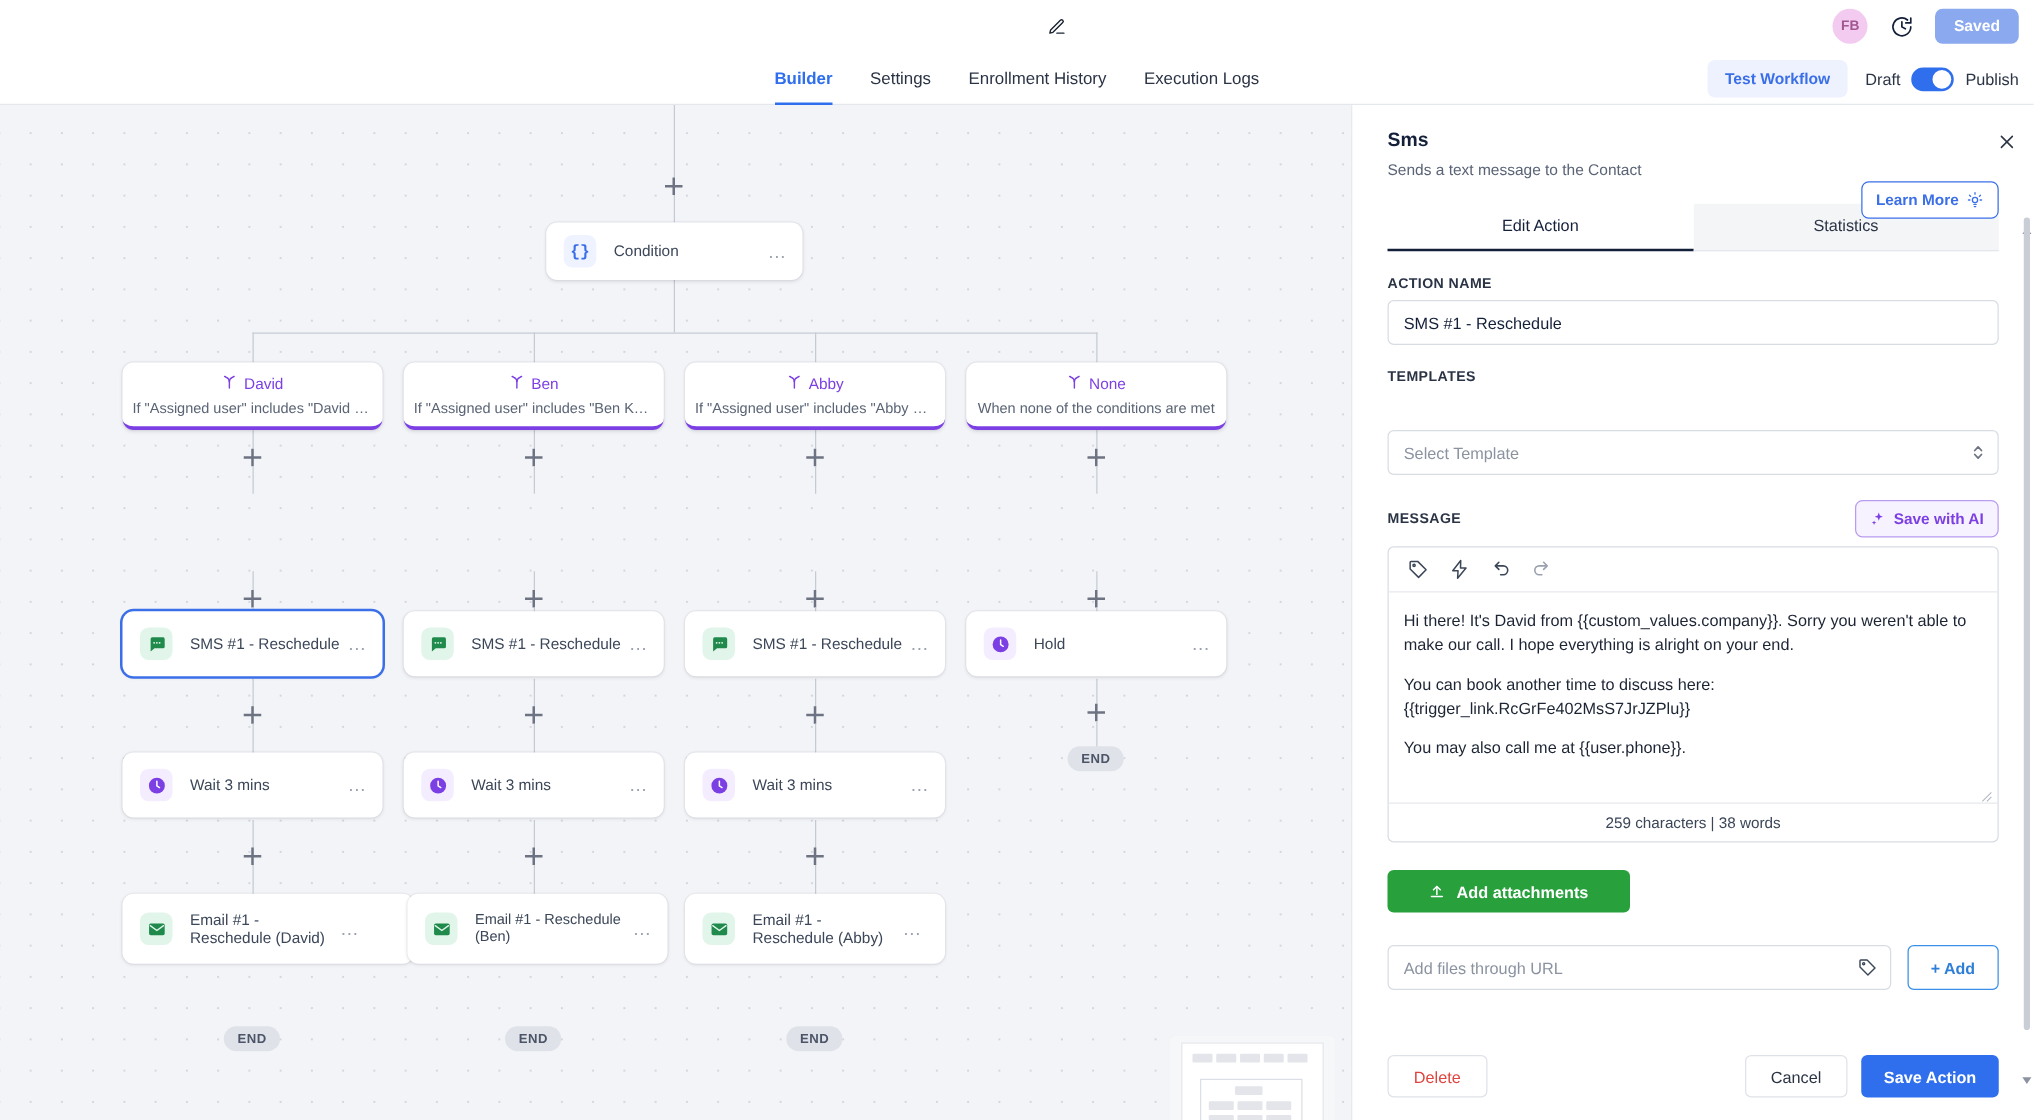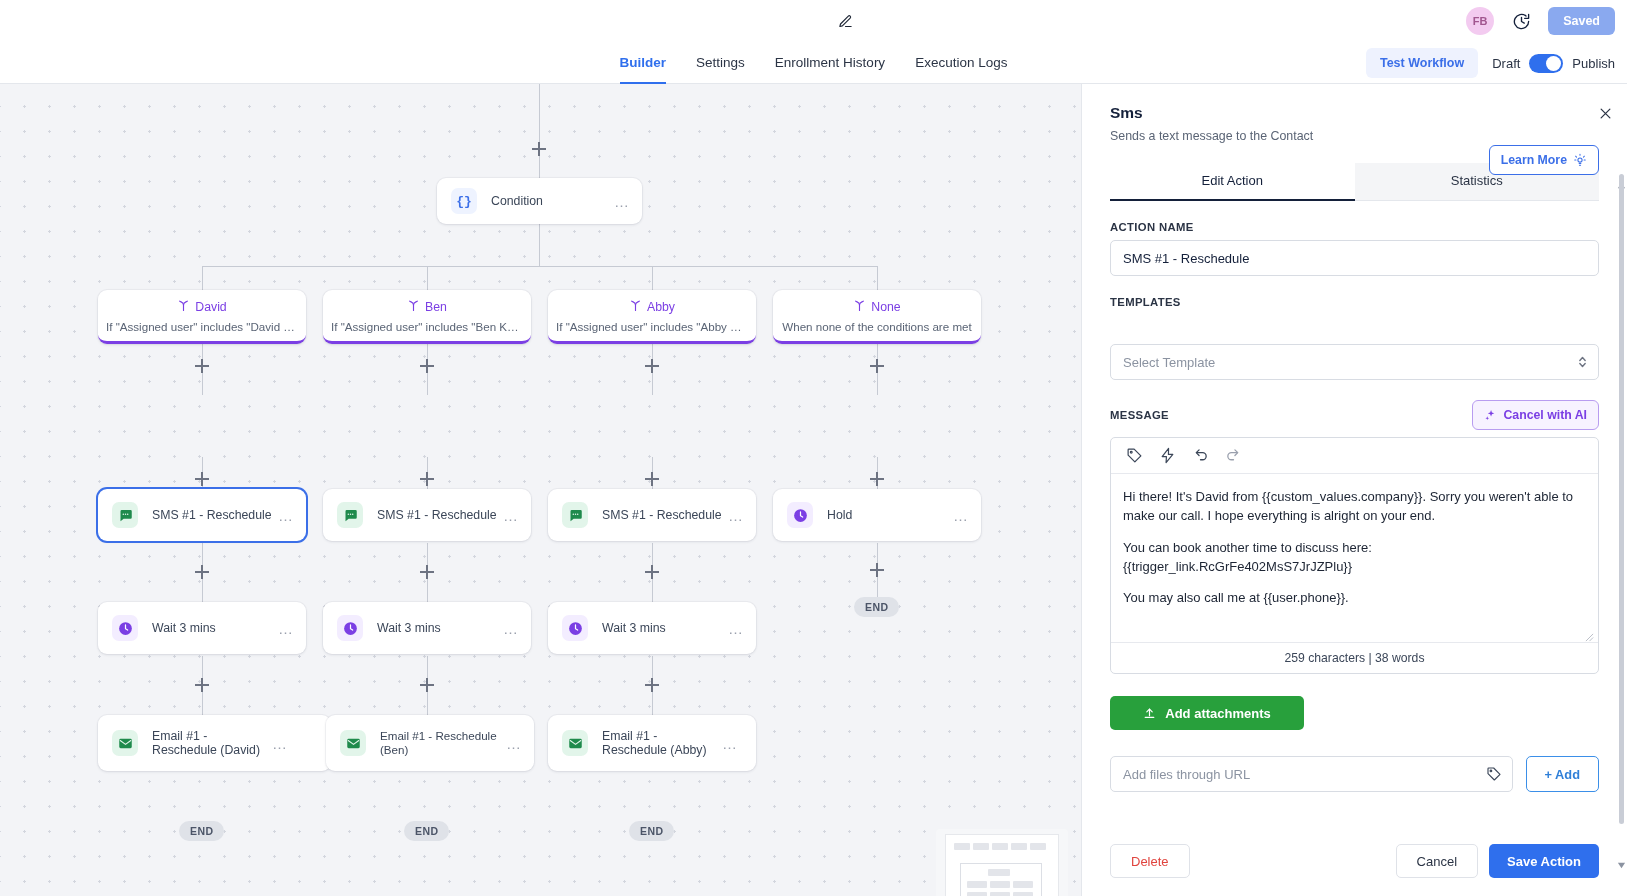--- a/index.html
+++ b/index.html
@@ -627,21 +627,21 @@
 
       <div class="field-label msg-row" style="margin-bottom:0">
         <span>MESSAGE</span>
         <button class="write-ai">
           <span style="display:flex">
             <svg width="13" height="13" viewBox="0 0 24 24" fill="#7b3fe4">
                 <path d="M13 2 14.6 6.4 19 8l-4.4 1.6L13 14l-1.6-4.4L7 8l4.4-1.6Z"></path>
                 <path d="M6 13.5 6.9 16l2.5.9-2.5.9L6 20.3l-.9-2.5L2.6 16.9l2.5-.9Z"></path>
               </svg>
           </span>
-          <span>Cancel with AI</span>
+          <span>Save with AI</span>
         </button>
       </div>
 
       <div class="editor">
         <div class="editor-tools">
           <span class="tool">
             <svg width="17" height="17" viewBox="0 0 24 24" fill="none" stroke="#3b4658" stroke-width="1.7" stroke-linejoin="round">
                 <path d="M3 11.5V4a1 1 0 0 1 1-1h7.5L21 12.5 12.5 21Z"></path>
                 <circle cx="7.4" cy="7.4" r="1.25"></circle>
               </svg>

